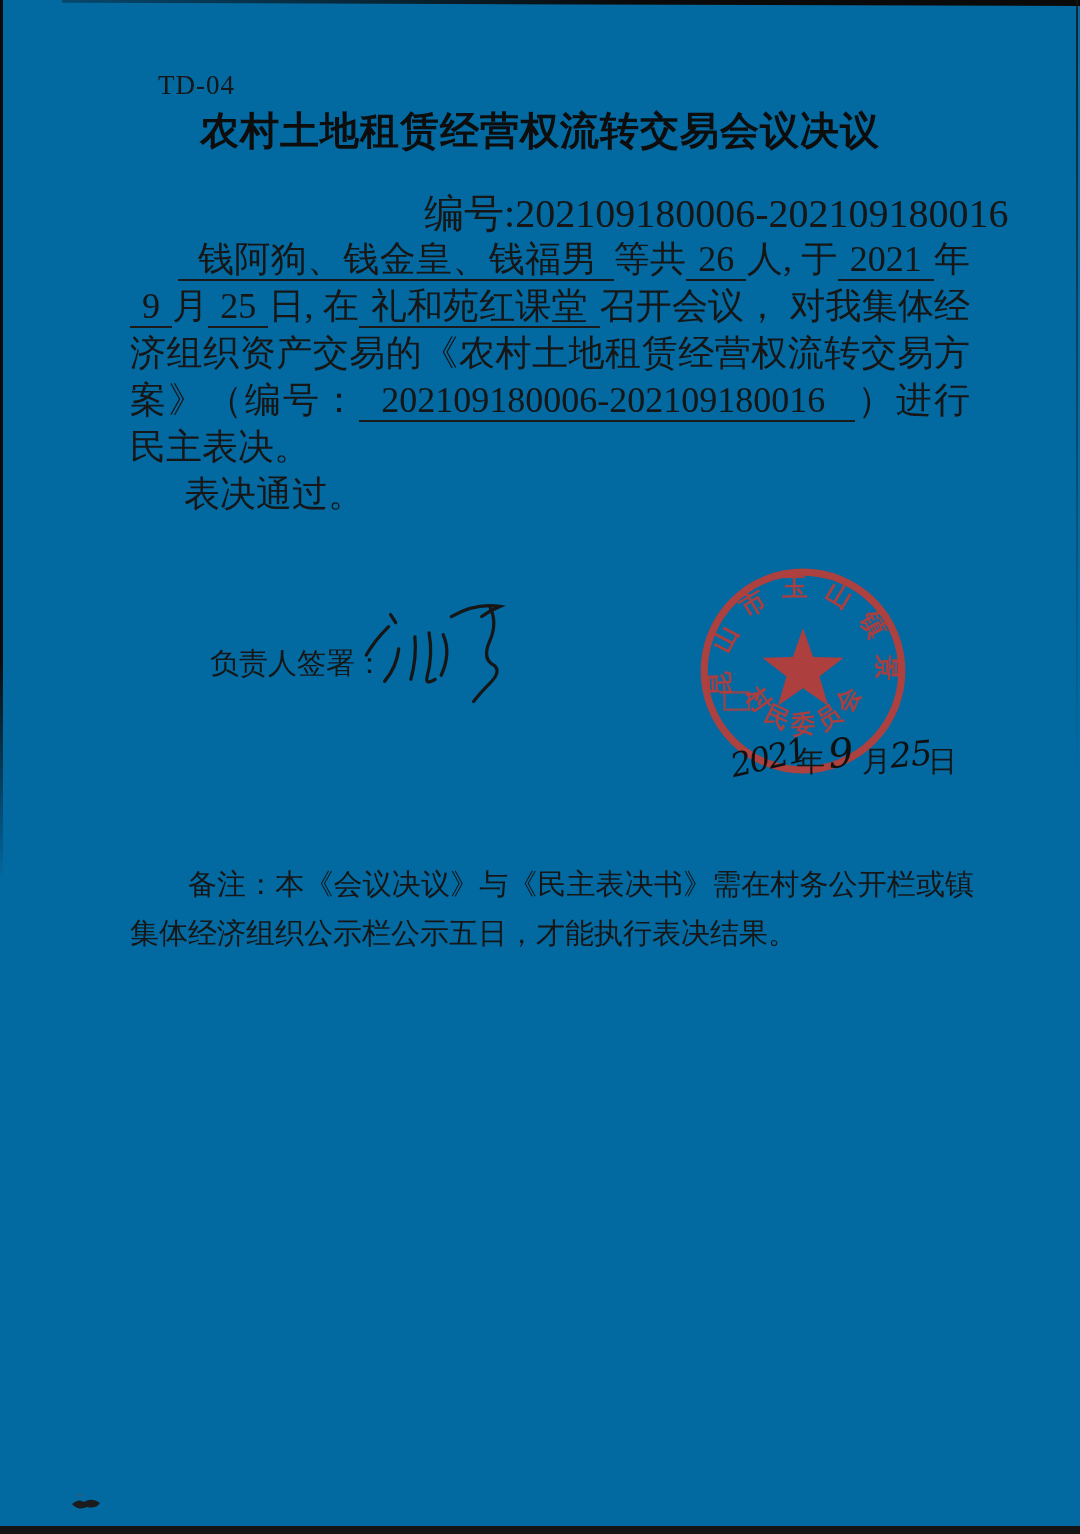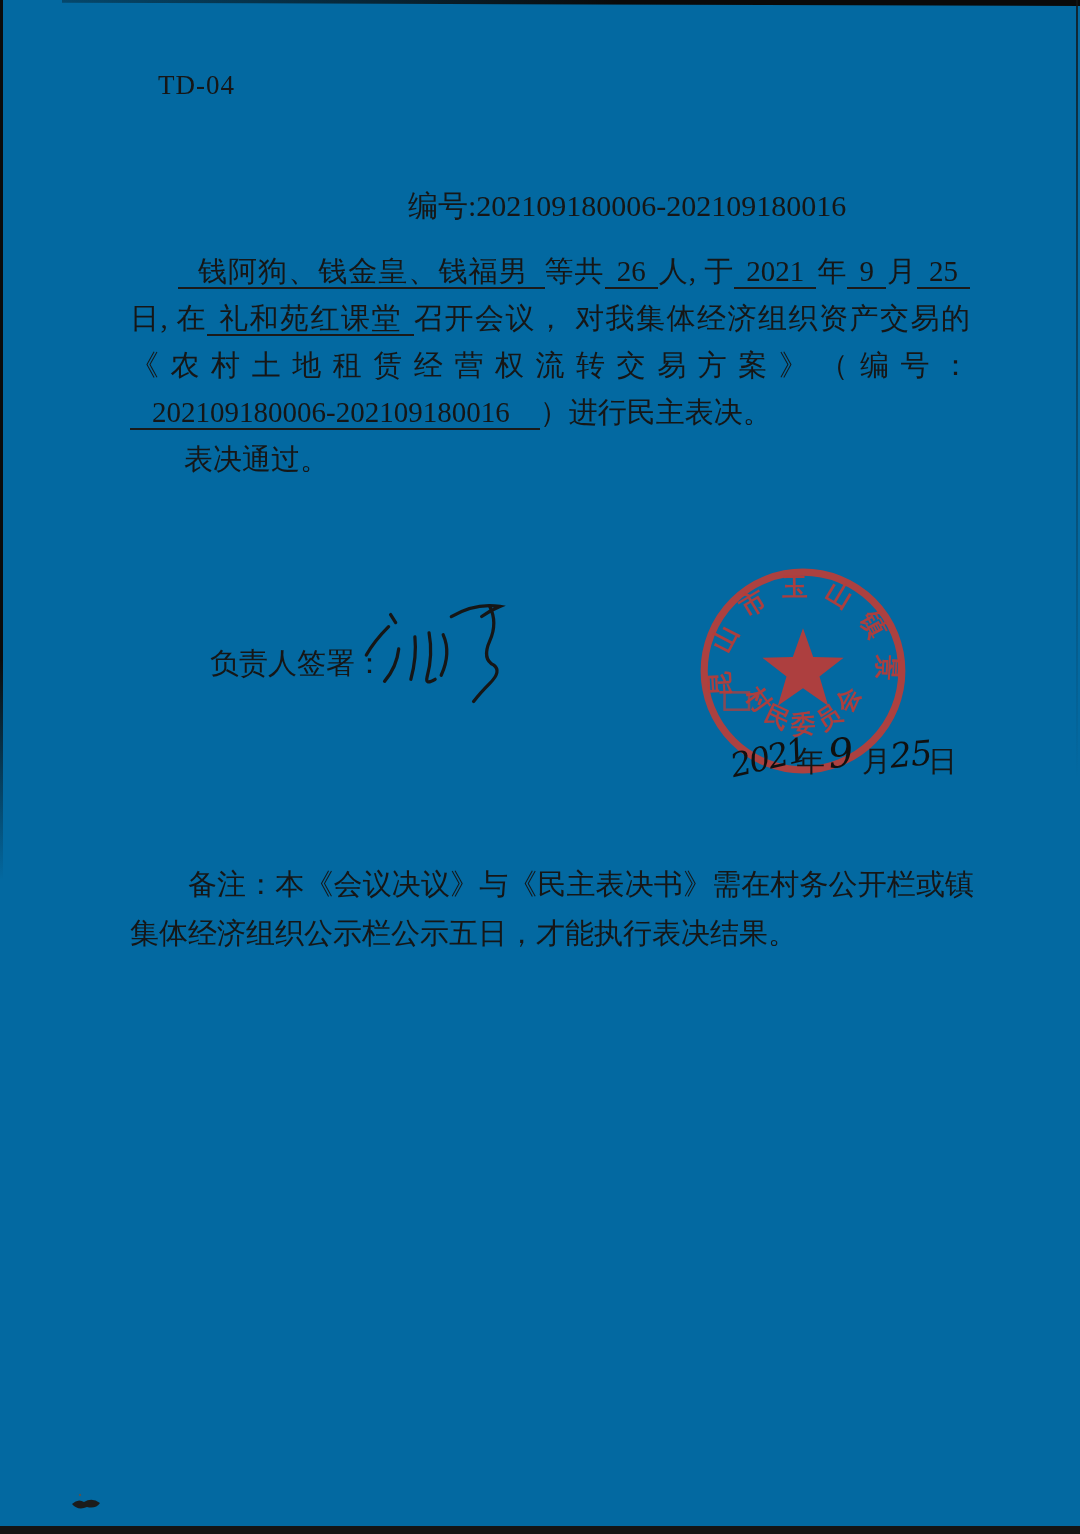--- a/index.html
+++ b/index.html
@@ -14,23 +14,23 @@
   .edge-top{position:absolute;left:62px;top:0;right:0;height:6px;
     background:linear-gradient(to right, rgba(10,10,10,.35), #0a0a0a 55%);
     clip-path:polygon(0 0,100% 0,100% 100%,0 45%);}
   .edge-right{position:absolute;right:2px;top:0;width:2px;height:780px;
     background:linear-gradient(rgba(20,20,20,.8),rgba(20,20,20,0));}
   .edge-bottom{position:absolute;left:0;bottom:0;width:100%;height:8px;background:#141414;}
   .form-code{position:absolute;left:158px;top:70px;font-size:27px;letter-spacing:1px;}
   .title{position:absolute;left:0;top:104px;width:100%;text-align:center;
     font-family:"Liberation Sans","DejaVu Sans",sans-serif;
     font-weight:bold;font-size:39px;letter-spacing:1px;color:#0d0d0d;}
-  .doc-number{position:absolute;left:408px;top:186px;font-size:30px;white-space:nowrap;}
+  .doc-number{position:absolute;left:424px;top:186px;font-size:40px;white-space:nowrap;}
   .body-text{position:absolute;left:130px;top:236px;width:840px;
-    font-size:29px;line-height:47px;text-align:justify;margin-top:12px;}
+    font-size:36px;line-height:47px;text-align:justify;}
   .body-text p{margin:0;}
   .indent1{text-indent:48px;}
   .indent2{text-indent:54px;}
   .bl{border-bottom:2px solid #1a1a1a;padding:0 12px;white-space:nowrap;}
   .bl.names{padding:0 16px 0 20px;}
   .bl.long{padding:0 30px 0 22px;}
   .sig-label{position:absolute;left:210px;top:644px;font-size:29px;}
   .org-label{position:absolute;left:640px;top:644px;font-size:29px;z-index:3;}
   .signature{position:absolute;left:338px;top:592px;z-index:3;}
   .stamp{position:absolute;left:694px;top:562px;z-index:2;opacity:.92;}
@@ -54,20 +54,21 @@
 
 <div class="page">
 
   <div class="edge-top"></div>
   <div class="edge-left"></div>
   <div class="edge-right"></div>
   <div class="edge-bottom"></div>
 
   <div class="form-code">TD-04</div>
 
+  <div class="title">农村土地租赁经营权流转交易会议决议</div>
 
   <div class="doc-number"><span>编号:</span><span>202109180006-202109180016</span></div>
 
   <div class="body-text">
     <p class="indent1"><span class="bl names">钱阿狗、钱金皇、钱福男</span><span>等共</span><span class="bl">26</span><span>人, 于</span><span class="bl">2021</span><span>年</span><span class="bl">9</span><span>月</span><span class="bl">25</span><span>日, 在</span><span class="bl">礼和苑红课堂</span><span>召开会议， 对我集体经济组织资产交易的《农村土地租赁经营权流转交易方案》（编号：</span><span class="bl long">202109180006-202109180016</span><span>）进行民主表决。</span></p>
 
 
     <p class="indent2">表决通过。</p>
   </div>
 

